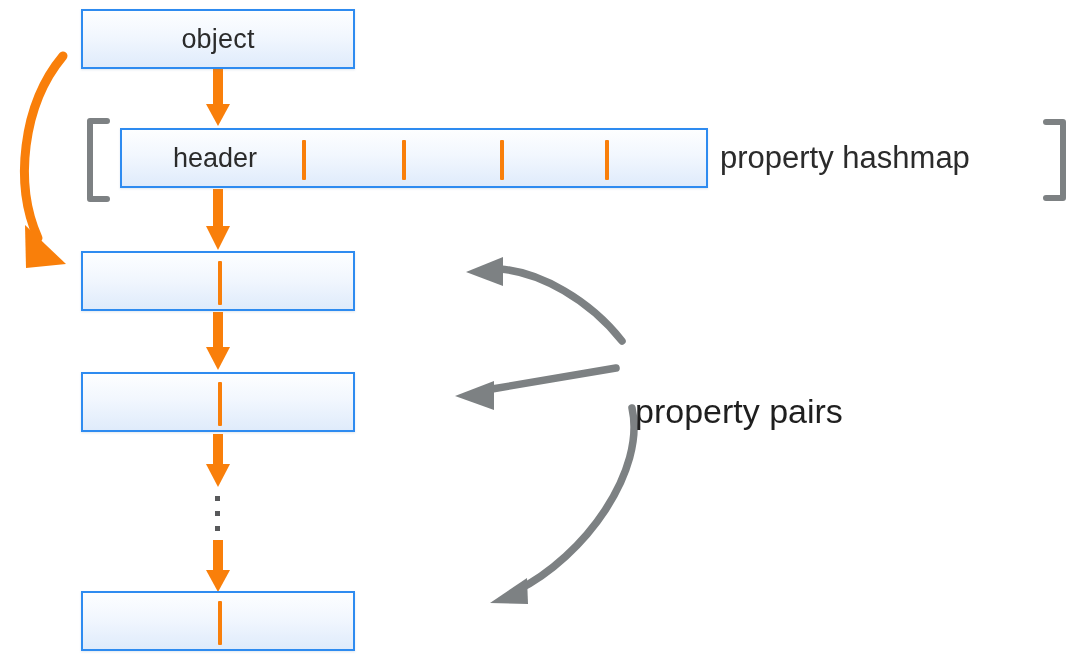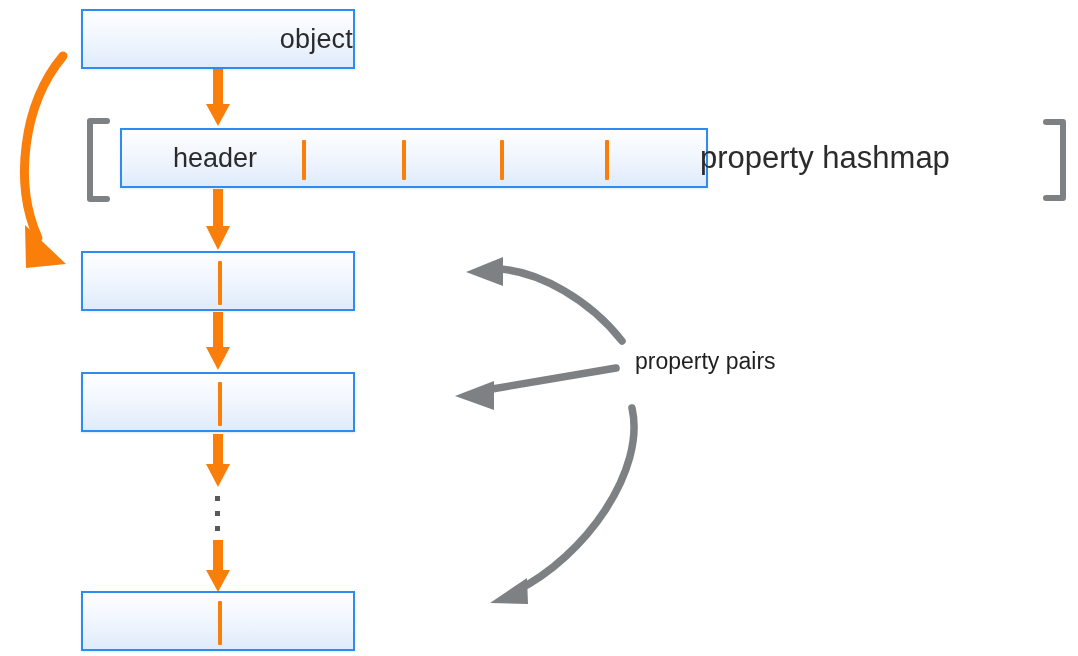--- a/index.html
+++ b/index.html
@@ -23,21 +23,21 @@
     border: 2px solid #2e8bf0;
     background: linear-gradient(to bottom, #fdfeff 0%, #f2f7fe 45%, #dfebfb 100%);
     box-shadow: 0 1px 2px rgba(90,120,160,0.18);
   }
   .node-label {
     position: absolute;
     left: 0;
     right: 0;
     top: 50%;
     transform: translateY(-50%);
-    text-align: right;
+    text-align: center;
     font-size: 27px;
     color: #2b2b2b;
     letter-spacing: 0.2px;
     line-height: 1;
     white-space: nowrap;
   }
   .header-label {
     position: absolute;
     top: 50%;
     transform: translateY(-50%);
@@ -61,24 +61,25 @@
   }
   .side-label {
     position: absolute;
     font-size: 31px;
     color: #2b2b2b;
     line-height: 1;
     white-space: nowrap;
   }
   .pairs-label {
     position: absolute;
-    font-size: 23px;
+    font-size: 34px;
     color: #1f1f1f;
     line-height: 1;
     white-space: nowrap;
+    margin-top: 44px;
   }
   svg.overlay {
     position: absolute;
     left: 0;
     top: 0;
     width: 1078px;
     height: 656px;
     pointer-events: none;
   }
   .ellipsis-dot {
@@ -181,17 +182,17 @@
 
   <div class="node-box" style="left:81px; top:591px; width:274px; height:60px;">
     <div class="divider-line" style="left:135px; top:8px; height:44px;"></div>
     <div class="node-label"></div>
   </div>
 
   <div class="ellipsis-dot" style="left:215px; top:496px;"></div>
   <div class="ellipsis-dot" style="left:215px; top:511px;"></div>
   <div class="ellipsis-dot" style="left:215px; top:526px;"></div>
 
-  <div class="side-label" style="left:700px; top:142px;">property hashmap</div>
+  <div class="side-label" style="left:720px; top:142px;">property hashmap</div>
 
   <div class="pairs-label" style="left:635px; top:350px;">property pairs</div>
 
 </div>
 
 </body></html>

